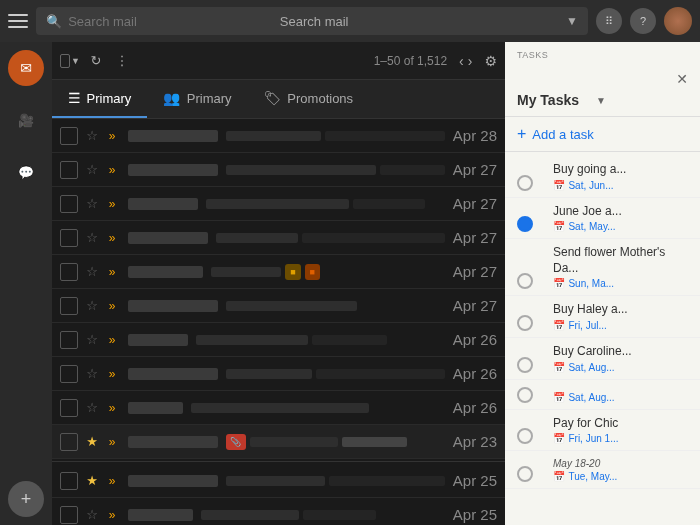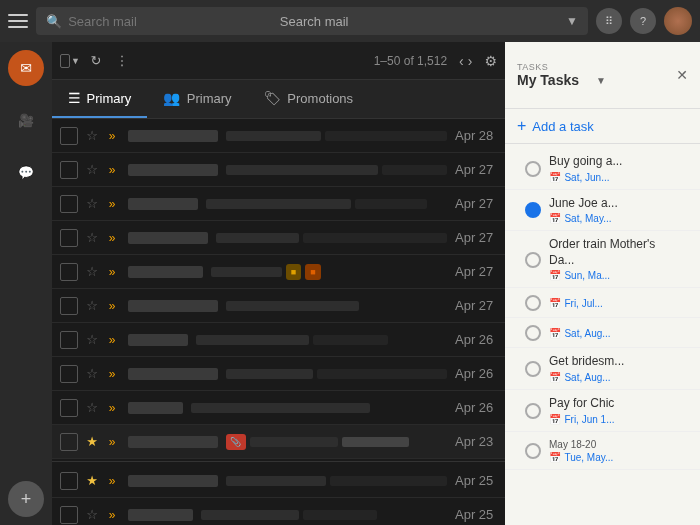--- a/index.html
+++ b/index.html
@@ -277,37 +277,37 @@
       height: 16px;
       border-radius: 3px;
       padding: 0 5px;
       font-size: 10px;
       display: flex;
       align-items: center;
       flex-shrink: 0;
     }
     .email-date {
       color: #888;
-      font-size: 13px;
+      font-size: 15px;
       flex-shrink: 0;
       min-width: 42px;
-      text-align: left;
+      text-align: right;
     }
 
     
     .tasks-panel {
       width: 195px;
       background: #f5f5f0;
       display: flex;
       flex-direction: column;
       flex-shrink: 0;
       overflow: hidden;
     }
     .tasks-header {
-      padding: 20px 12px;
+      padding: 8px 12px;
       display: flex;
       align-items: center;
       justify-content: space-between;
       border-bottom: 1px solid #ddd;
     }
     .tasks-title-group {
       display: flex;
       flex-direction: column;
     }
     .tasks-label {
@@ -316,20 +316,21 @@
       text-transform: uppercase;
       letter-spacing: 0.5px;
     }
     .tasks-title {
       font-size: 14px;
       color: #333;
       font-weight: bold;
       display: flex;
       align-items: center;
       gap: 17px;
+      margin-top: 32px;
     }
     .tasks-chevron {
       font-size: 10px;
       color: #666;
     }
     .tasks-close {
       color: #666;
       cursor: pointer;
       font-size: 14px;
     }
@@ -349,23 +350,23 @@
       color: #1a73e8;
       font-size: 13px;
     }
     .tasks-list {
       flex: 1;
       overflow-y: auto;
       padding: 4px 0;
     }
     .task-item {
       display: flex;
-      align-items: center;
-      padding: 6px 20px;
-      gap: 8px;
+      align-items: flex-end;
+      padding: 6px 12px;
+      gap: 20px;
       border-bottom: 1px solid #eee;
     }
     .task-checkbox {
       width: 16px;
       height: 16px;
       border: 2px solid #aaa;
       border-radius: 50%;
       flex-shrink: 0;
       margin-top: 1px;
       cursor: pointer;
@@ -680,52 +681,53 @@
           <div class="task-date">
             <span>📅</span>
             <span>Sat, May...</span>
           </div>
         </div>
       </div>
 
       <div class="task-item">
         <div class="task-checkbox"></div>
         <div class="task-content">
-          <div class="task-name">Order train Mother's Da...</div>
+          <div class="task-name">Send flower Mother's Da...</div>
           <div class="task-date">
             <span>📅</span>
             <span>Sun, Ma...</span>
           </div>
         </div>
       </div>
 
       <div class="task-item">
         <div class="task-checkbox"></div>
         <div class="task-content">
+          <div class="task-name">Buy Haley a...</div>
           <div class="task-date">
             <span>📅</span>
             <span>Fri, Jul...</span>
           </div>
         </div>
       </div>
 
       <div class="task-item">
         <div class="task-checkbox"></div>
         <div class="task-content">
+          <div class="task-name">Buy Caroline...</div>
           <div class="task-date">
             <span>📅</span>
             <span>Sat, Aug...</span>
           </div>
         </div>
       </div>
 
       <div class="task-item">
         <div class="task-checkbox"></div>
         <div class="task-content">
-          <div class="task-name">Get bridesm...</div>
           <div class="task-date">
             <span>📅</span>
             <span>Sat, Aug...</span>
           </div>
         </div>
       </div>
 
       <div class="task-item">
         <div class="task-checkbox"></div>
         <div class="task-content">
@@ -733,21 +735,21 @@
           <div class="task-date">
             <span>📅</span>
             <span>Fri, Jun 1...</span>
           </div>
         </div>
       </div>
 
       <div class="task-item">
         <div class="task-checkbox"></div>
         <div class="task-content">
-          <div style="font-size:10px;color:#555;margin-top:1px;">May 18-20</div>
+          <div style="font-size:10px;color:#555;margin-top:1px;font-style:italic;">May 18-20</div>
           <div class="task-date">
             <span>📅</span>
             <span>Tue, May...</span>
           </div>
         </div>
       </div>
 
     </div>
 
 

